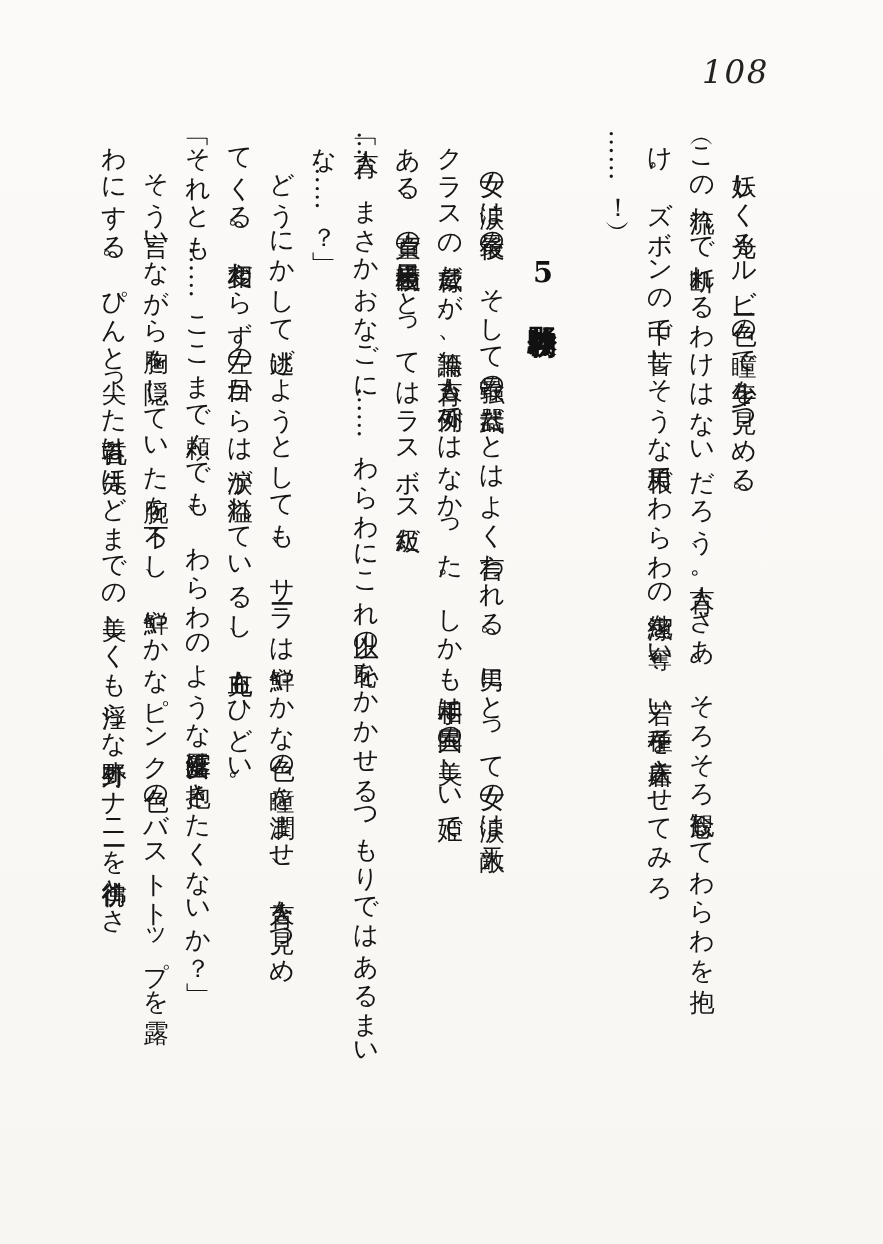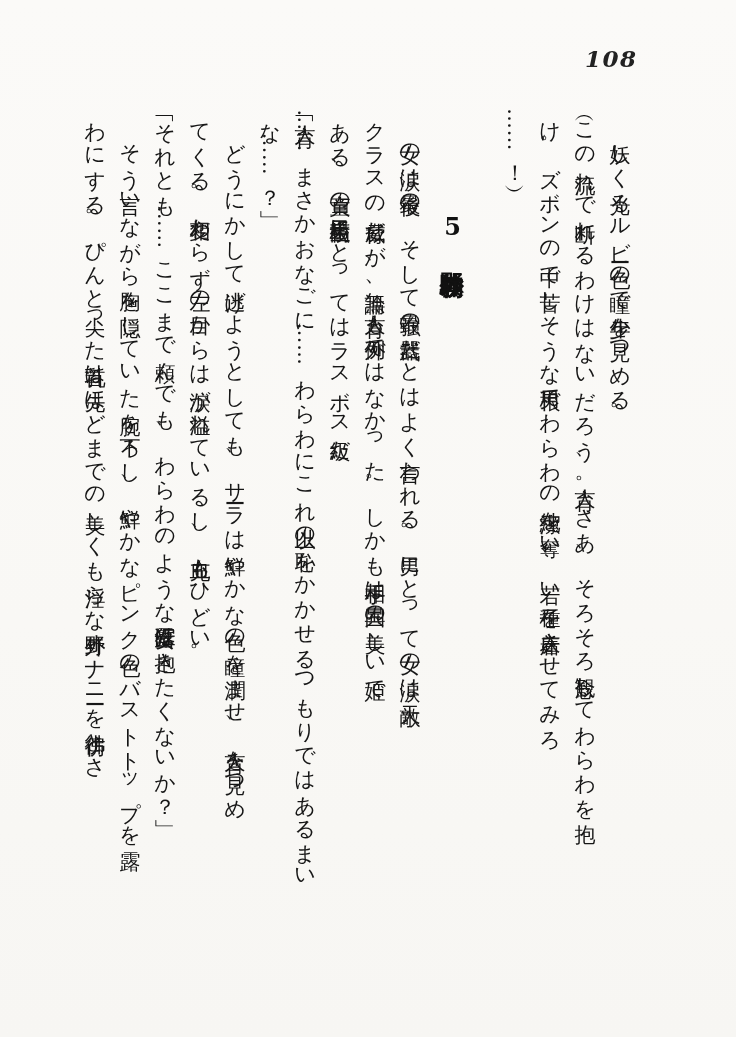--- a/index.html
+++ b/index.html
@@ -17,25 +17,24 @@
   }
   .page {
     position: absolute;
     inset: 0;
     background: linear-gradient(180deg, #fbfaf8 0%, #f9f8f5 60%, #f7f6f3 100%);
   }
   .page-number {
     position: absolute;
     top: 45px;
     left: 585px;
-    font-size: 23px;
+    font-size: 27px;
     font-style: italic;
     letter-spacing: 1.5px;
     color: #222;
-    font-weight: bold;
   }
   .text-block {
     position: absolute;
     top: 108px;
     right: 99px;
     height: 826px;
     writing-mode: vertical-rl;
     text-orientation: mixed;
     font-size: 21px;
     letter-spacing: 0.4px;

